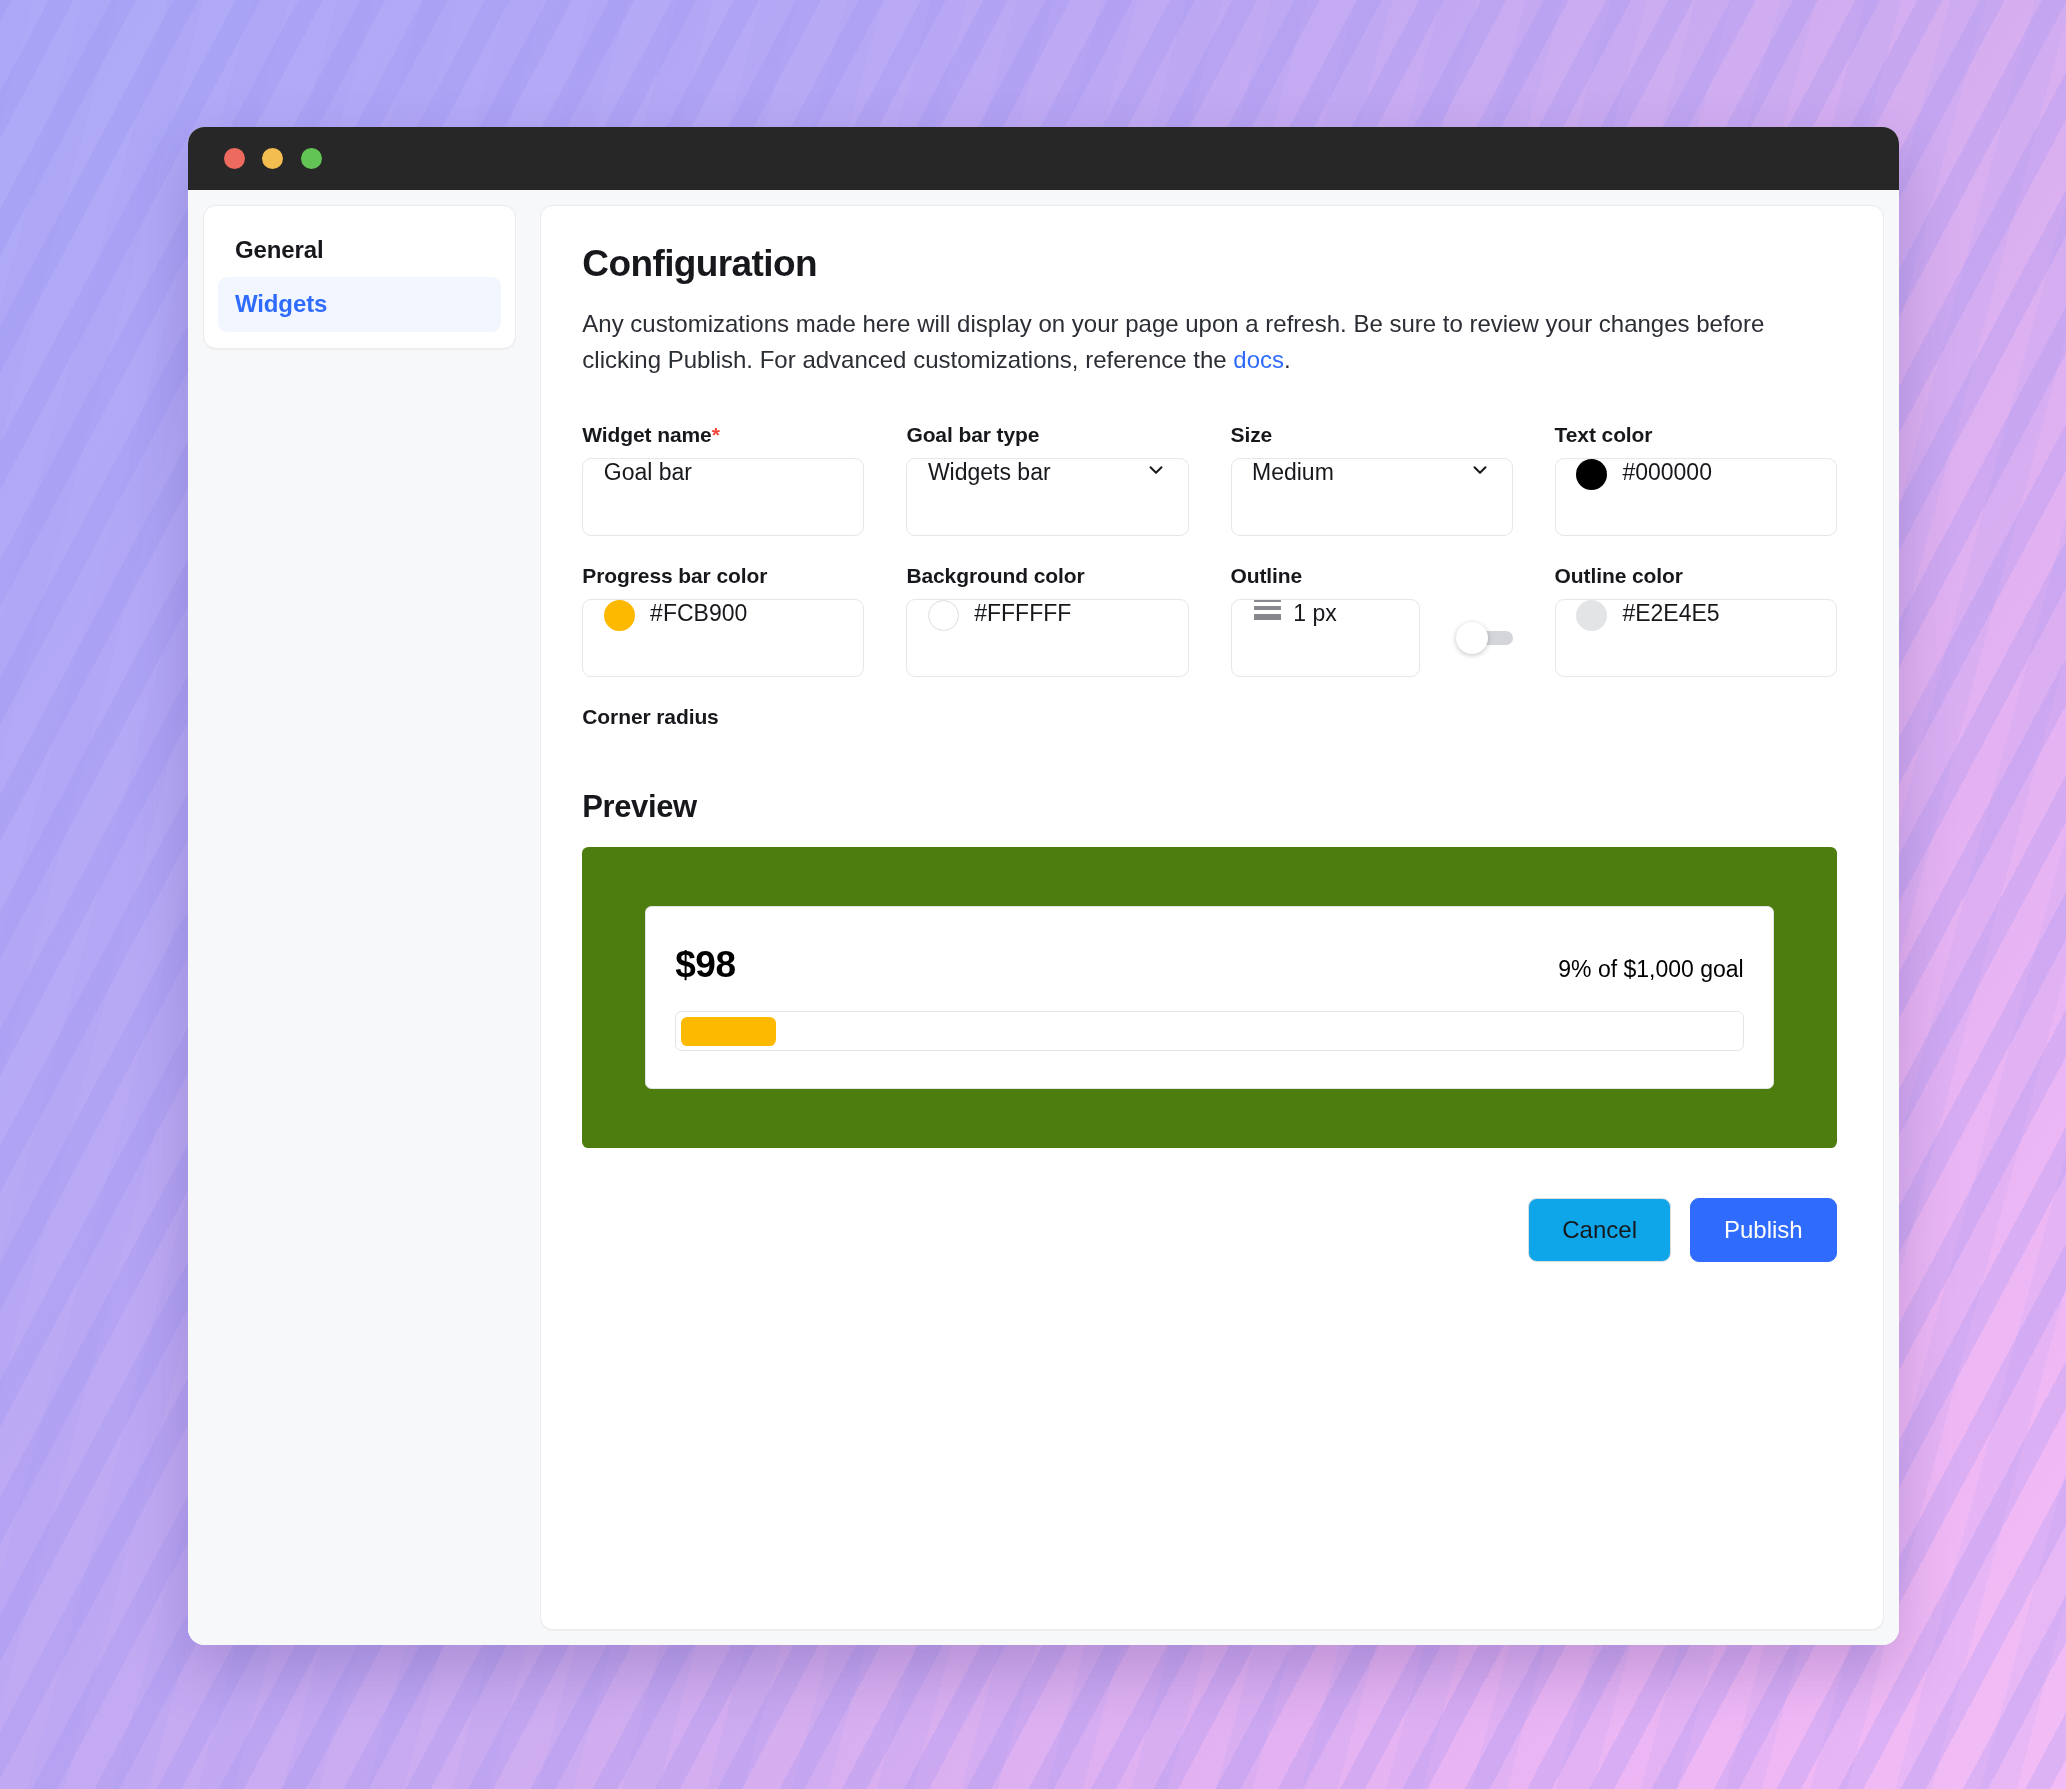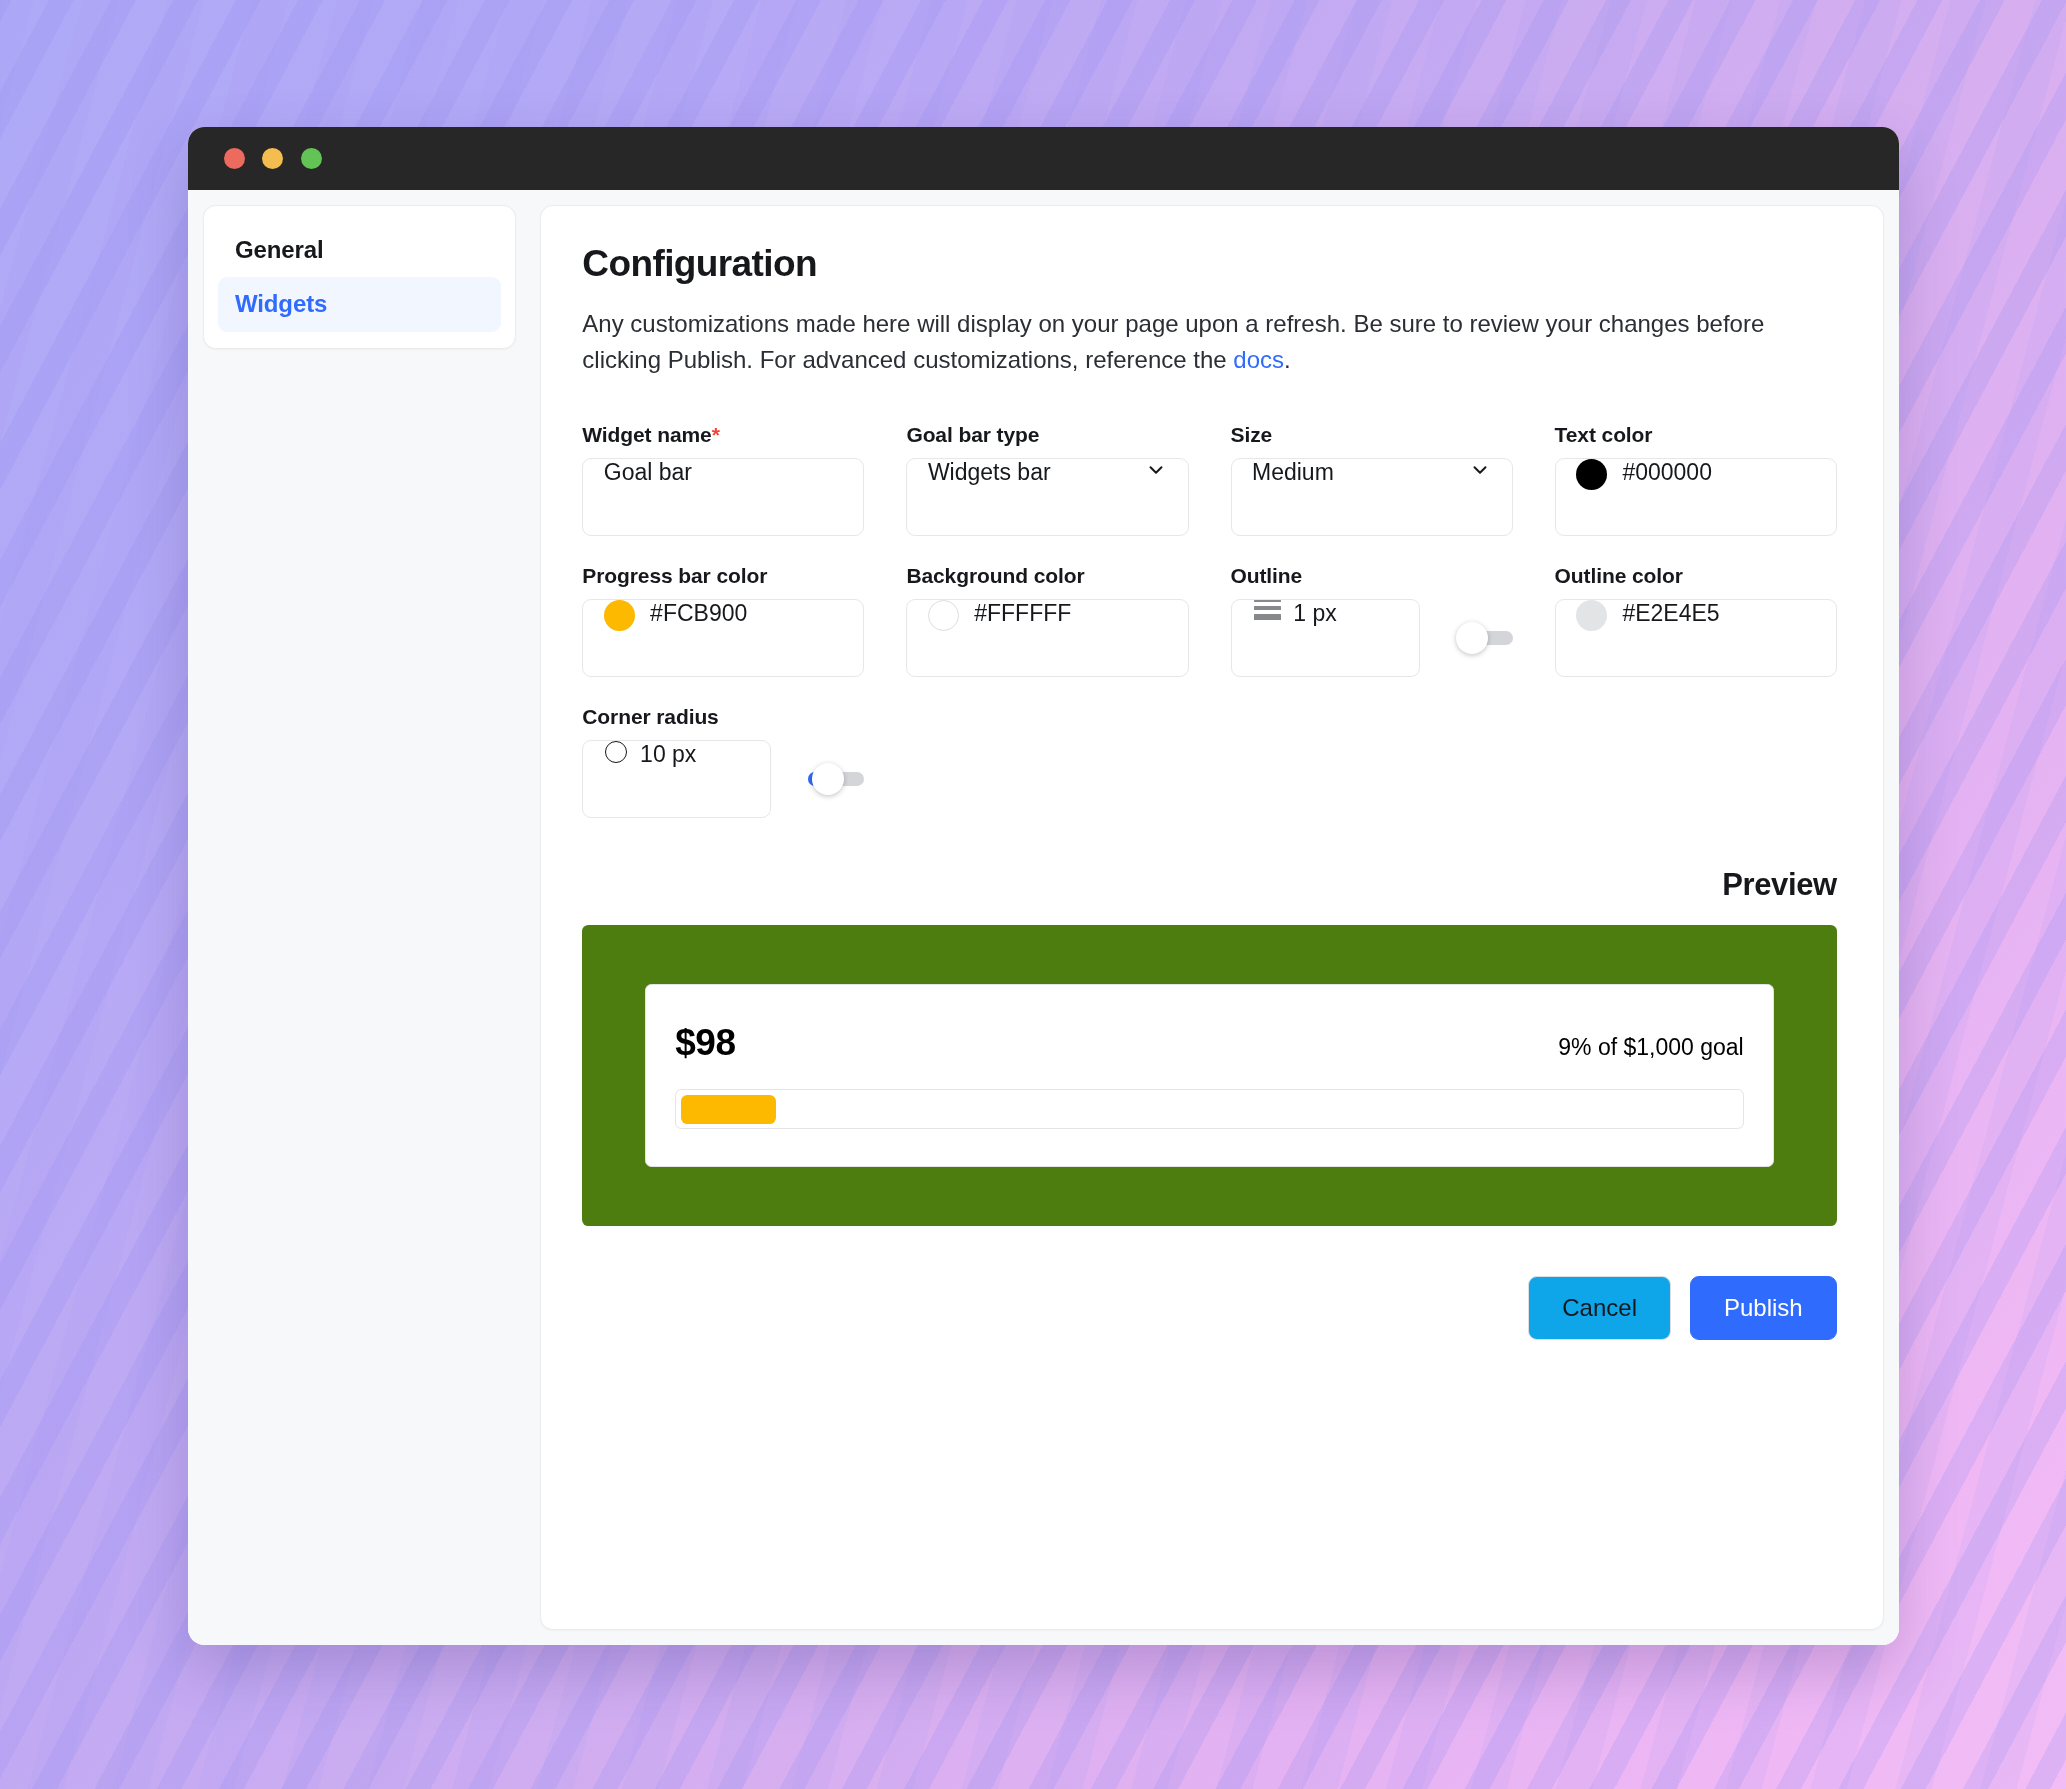--- a/index.html
+++ b/index.html
@@ -249,21 +249,20 @@
     border-radius: 50%;
   }
 
   
   .preview-title {
     font-size: 31px;
     font-weight: 700;
     color: #16181c;
     letter-spacing: -0.4px;
     margin: 49px 0 22px 0;
-    text-align: right;
   }
   .preview-panel {
     background: #4d7c0f;
     border-radius: 6.4px;
     padding: 59px 63px;
   }
   .widget-card {
     background: #ffffff;
     border: 0.6px solid #e2e4e5;
     border-radius: 6.4px;
@@ -438,31 +437,20 @@
         <div class="field">
           <label class="label">Outline color</label>
           <div class="control">
             <span class="swatch" id="sw-outline" style="background: rgb(226, 228, 229);"></span>
             <span>#E2E4E5</span>
           </div>
         </div>
 
         <div class="field">
           <label class="label">Corner radius</label>
-          <div class="slider-row">
-            <div class="control stepper">
-              <span class="icon-circle"></span>
-              <span>10 px</span>
-            </div>
-            <div class="slider">
-              <span class="track"></span>
-              <span class="fill" id="radius-fill" style="width: 35%;"></span>
-              <span class="thumb" id="radius-thumb" style="left: 35%;"></span>
-            </div>
-          </div>
         </div>
 
         <div></div>
 
       </div>
 
       <h2 class="preview-title">Preview</h2>
 
       <div class="preview-panel">
         <div class="widget-card">

